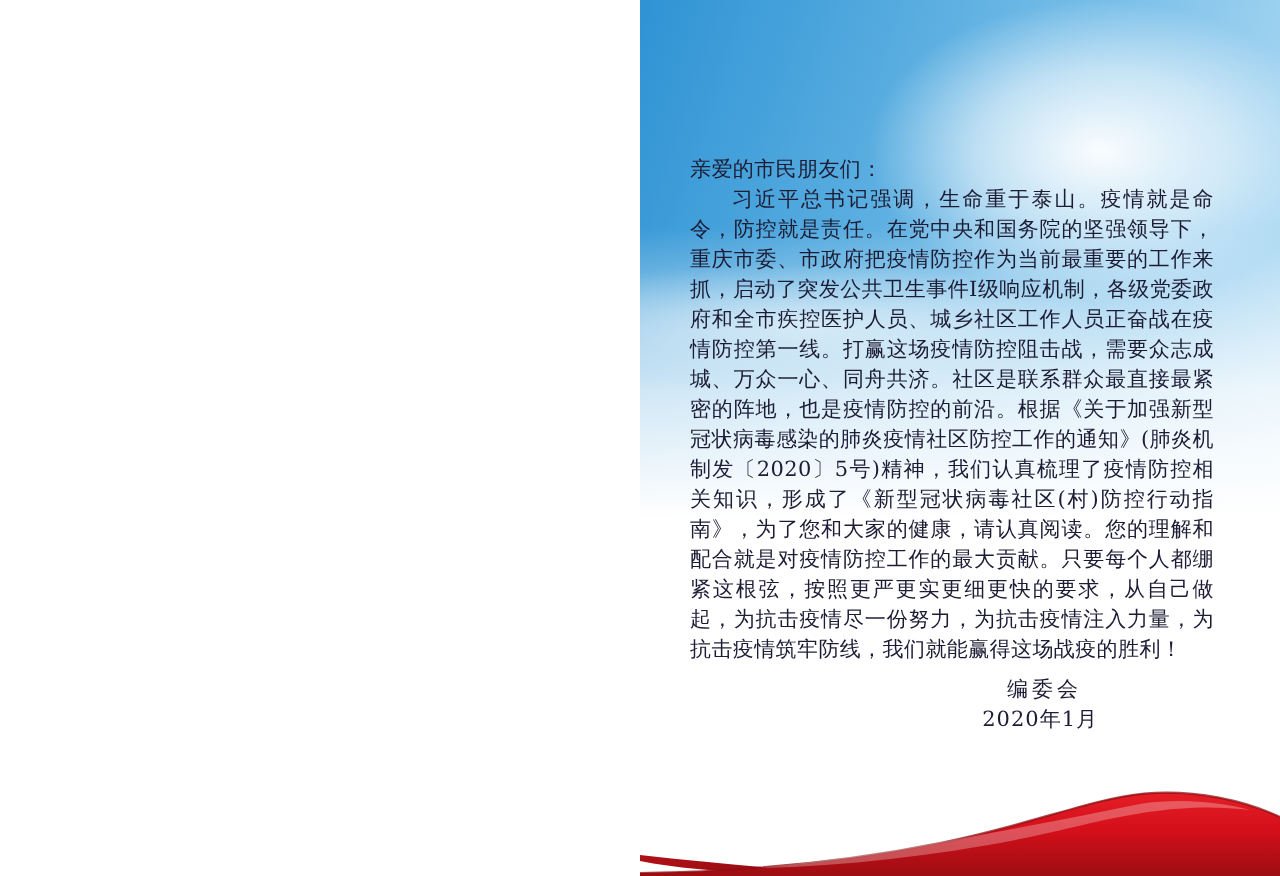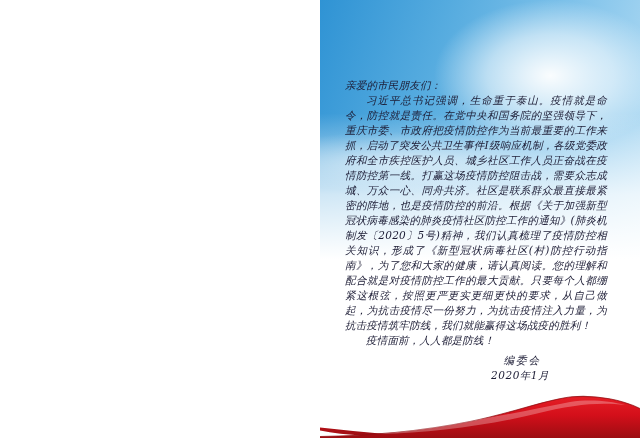--- a/index.html
+++ b/index.html
@@ -20,21 +20,21 @@
       radial-gradient(ellipse 70% 16% at 25% 60%, rgba(255,255,255,0.55) 0%, rgba(255,255,255,0) 70%),
       linear-gradient(180deg, rgba(255,255,255,0) 42%, rgba(255,255,255,0.75) 72%, #ffffff 96%),
       linear-gradient(108deg, #2f93d4 0%, #55abdf 32%, #7fc2ea 62%, #bfe2f6 100%);
   }
 
   .letter{
     position:absolute;left:25px;top:78px;width:262px;
     font-size:10.5px;line-height:15px;color:#1c1c35;
     text-align:justify;letter-spacing:0.2px;
   }
-  .letter p{margin:0;font-style:italic;}
+  .letter p{margin:0;}
   .letter .indent{text-indent:2em;}
 
   .sig-block{margin-top:5px;text-align:right;}
   .signature{padding-right:66px;letter-spacing:2px;}
   .date{padding-right:58px;letter-spacing:0.5px;}
 
   .ribbon{position:absolute;left:0;bottom:0;width:320px;height:46px;display:block;}
 </style>
 </head>
 <body>
@@ -43,21 +43,20 @@
 
   <div class="left-page"></div>
 
   <div class="right-page">
 
     <div class="sky"></div>
 
     <div class="letter">
       <p>亲爱的市民朋友们：</p>
       <p class="indent">习近平总书记强调，生命重于泰山。疫情就是命令，防控就是责任。在党中央和国务院的坚强领导下，重庆市委、市政府把疫情防控作为当前最重要的工作来抓，启动了突发公共卫生事件Ⅰ级响应机制，各级党委政府和全市疾控医护人员、城乡社区工作人员正奋战在疫情防控第一线。打赢这场疫情防控阻击战，需要众志成城、万众一心、同舟共济。社区是联系群众最直接最紧密的阵地，也是疫情防控的前沿。根据《关于加强新型冠状病毒感染的肺炎疫情社区防控工作的通知》(肺炎机制发〔2020〕5号)精神，我们认真梳理了疫情防控相关知识，形成了《新型冠状病毒社区(村)防控行动指南》，为了您和大家的健康，请认真阅读。您的理解和配合就是对疫情防控工作的最大贡献。只要每个人都绷紧这根弦，按照更严更实更细更快的要求，从自己做起，为抗击疫情尽一份努力，为抗击疫情注入力量，为抗击疫情筑牢防线，我们就能赢得这场战疫的胜利！</p>
-      <p class="indent">疫情面前，人人都是防线！</p>
       <div class="sig-block">
         <p class="signature">编委会</p>
         <p class="date">2020年1月</p>
       </div>
     </div>
 
     <svg class="ribbon" viewBox="0 0 320 46" preserveAspectRatio="none" xmlns="http://www.w3.org/2000/svg">
       <defs>
         <linearGradient id="rgrad" x1="0" y1="0" x2="0" y2="1">
           <stop offset="0" stop-color="#e51e26"></stop>

